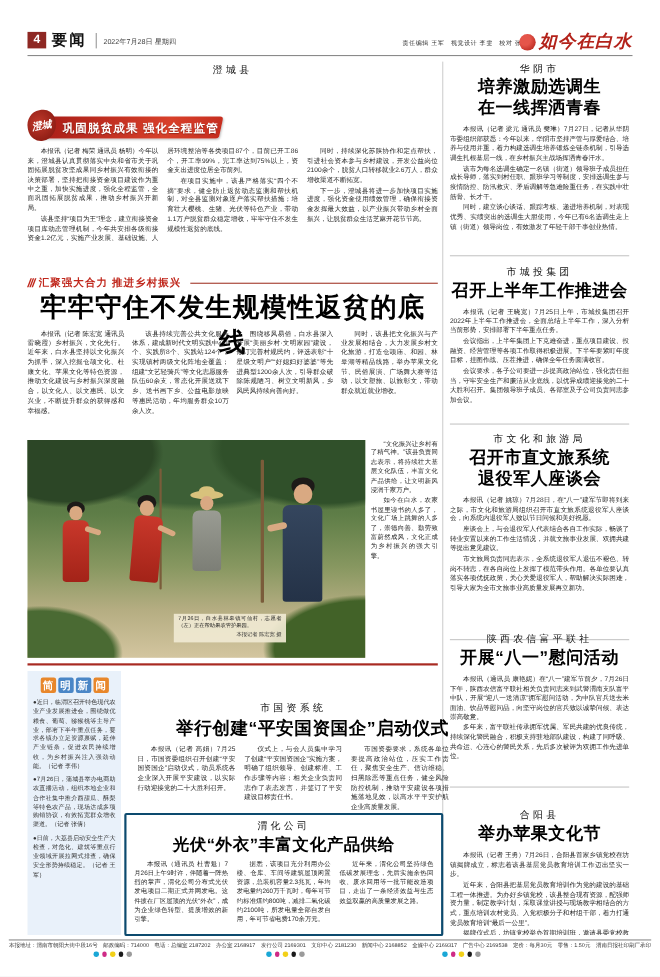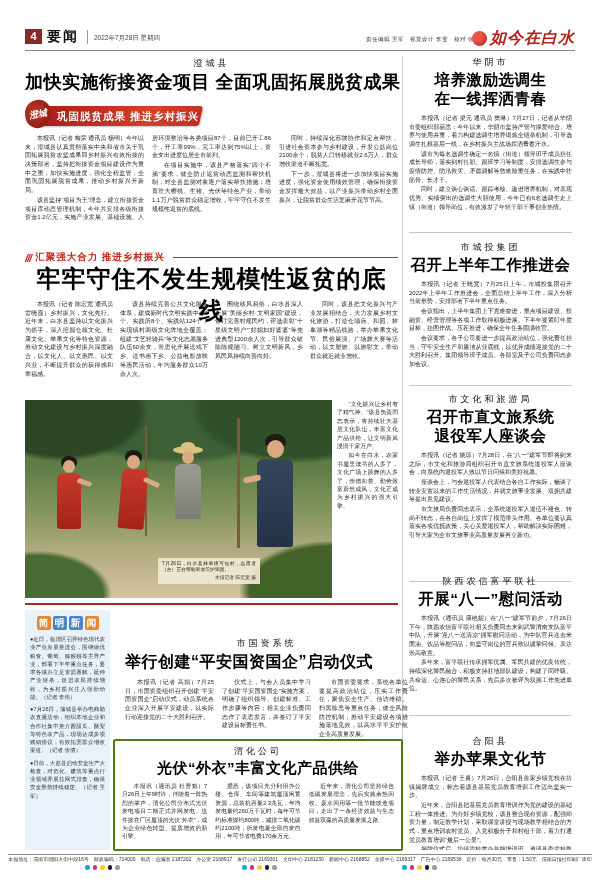--- a/index.html
+++ b/index.html
@@ -82,24 +82,24 @@
   
   .zone-rule{position:absolute;left:25px;top:603px;width:373px;height:1.5px;background:#a82a22;}
   .brief{position:absolute;left:25px;top:610px;width:85px;height:240px;background:#e9f1fa;
       padding:6px 5px;box-sizing:border-box;overflow:hidden;}
   .brief-title{display:flex;justify-content:center;gap:2px;margin-bottom:5px;}
   .brief-title span{width:14px;height:14px;color:#fff;font-weight:bold;font-size:9.5px;
       display:flex;align-items:center;justify-content:center;border-radius:2px;}
   .bn-item{font-size:5.5px;line-height:1.5;text-align:justify;color:#333;margin:0 0 4px 0;}
 
   .soe{position:absolute;left:125px;top:608px;width:283px;height:124px;margin-top:29px;}
-  .soe-hl{font-size:16px;font-weight:900;text-align:left;letter-spacing:.5px;color:#000;margin:2px 0 5px 0;}
+  .soe-hl{font-size:16px;font-weight:900;text-align:right;letter-spacing:.5px;color:#000;margin:2px 0 5px 0;}
   .soe-body{height:86px;}
 
-  .boxart{position:absolute;left:113px;top:739px;width:290px;height:112px;border:2px solid #4d7c0f;
+  .boxart{position:absolute;left:113px;top:739px;width:290px;height:112px;border:2px solid #0c4a6e;
       border-radius:2px;padding:4px 7px;box-sizing:border-box;overflow:hidden;}
   .box-hl{font-size:15px;font-weight:900;text-align:center;letter-spacing:.5px;color:#000;margin:1px 0 4px 0;}
   .box-body{font-size:5.8px;height:70px;}
 
   
   .rart{position:absolute;left:409px;width:163px;overflow:hidden;}
   .rart.rule{border-bottom:1px solid #c6c6c6;}
   .rh{font-size:15.5px;font-weight:900;text-align:center;line-height:1.22;white-space:pre-line;
       color:#000;letter-spacing:.5px;margin:2px 0 5px 0;}
 
@@ -127,25 +127,24 @@
     <span class="credits">责任编辑 王军　视觉设计 李雯　校对 张敏</span>
     <span class="masthead">
       <i class="emblem"></i>
       <b>如今在白水</b>
     </span>
   </div>
   <div class="hdr-rule"></div>
   <div class="main-vline"></div>
 
   <div class="kick lead-kick">澄城县</div>
-  <div class="lead-hl">加快实施衔接资金项目 全面巩固拓展脱贫成果</div>
   <div class="banner">
     <div class="banner-bg"></div>
     <div class="banner-badge">澄城</div>
-    <div class="banner-text">巩固脱贫成果 推进乡村振兴</div>
+    <div class="banner-text">巩固脱贫成果 强化全程监管</div>
   </div>
   <div class="bt c3 clip lead-body">
       <p>本报讯（记者 梅荣 通讯员 杨明）今年以来，澄城县认真贯彻落实中央和省市关于巩固拓展脱贫攻坚成果同乡村振兴有效衔接的决策部署，坚持把衔接资金项目建设作为重中之重，加快实施进度，强化全程监管，全面巩固拓展脱贫成果，推动乡村振兴开新局。</p>
       <p>该县坚持“项目为王”理念，建立衔接资金项目库动态管理机制，今年共安排各级衔接资金1.2亿元，实施产业发展、基础设施、人居环境整治等各类项目87个，目前已开工86个，开工率99%，完工率达到75%以上，资金支出进度位居全市前列。</p>
       <p>在项目实施中，该县严格落实“四个不摘”要求，健全防止返贫动态监测和帮扶机制，对全县监测对象逐户落实帮扶措施；培育壮大樱桃、生猪、光伏等特色产业，带动1.1万户脱贫群众稳定增收，牢牢守住不发生规模性返贫的底线。</p>
       <p>同时，持续深化苏陕协作和定点帮扶，引进社会资本参与乡村建设，开发公益岗位2100余个，脱贫人口转移就业2.6万人，群众增收渠道不断拓宽。</p>
       <p>下一步，澄城县将进一步加快项目实施进度，强化资金使用绩效管理，确保衔接资金发挥最大效益，以产业振兴带动乡村全面振兴，让脱贫群众生活芝麻开花节节高。</p>
     </div>
 
   <div class="feat-tagrow">

